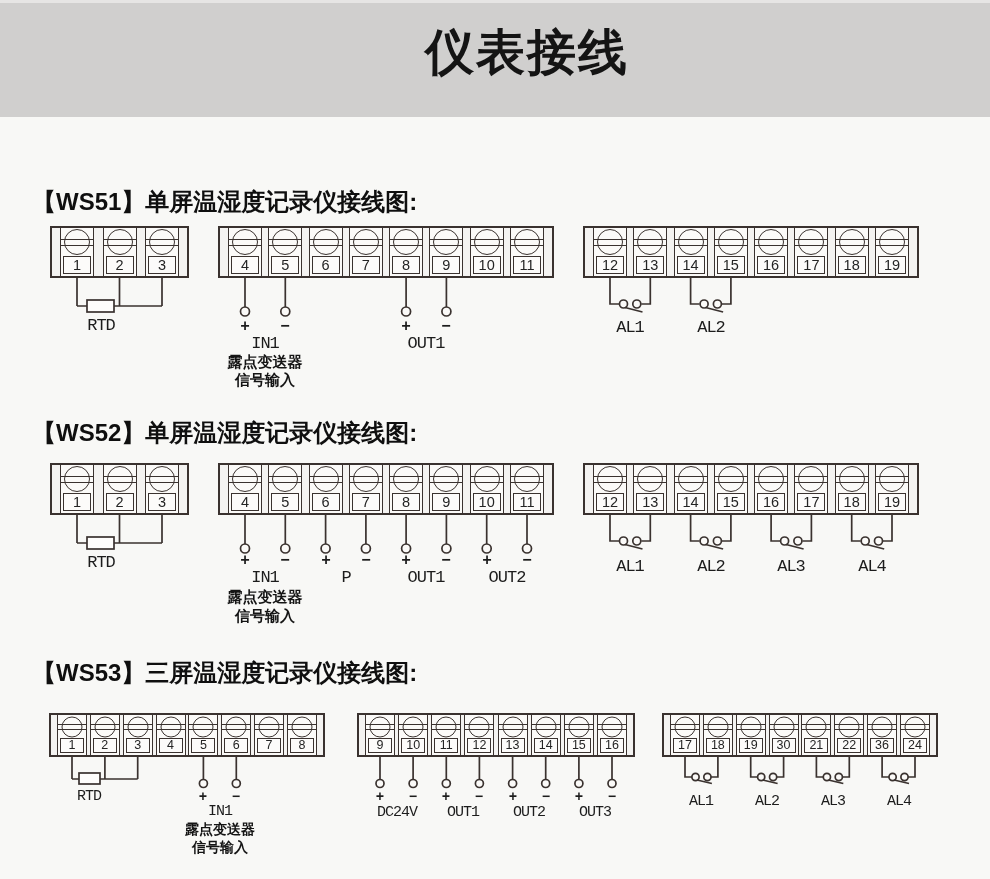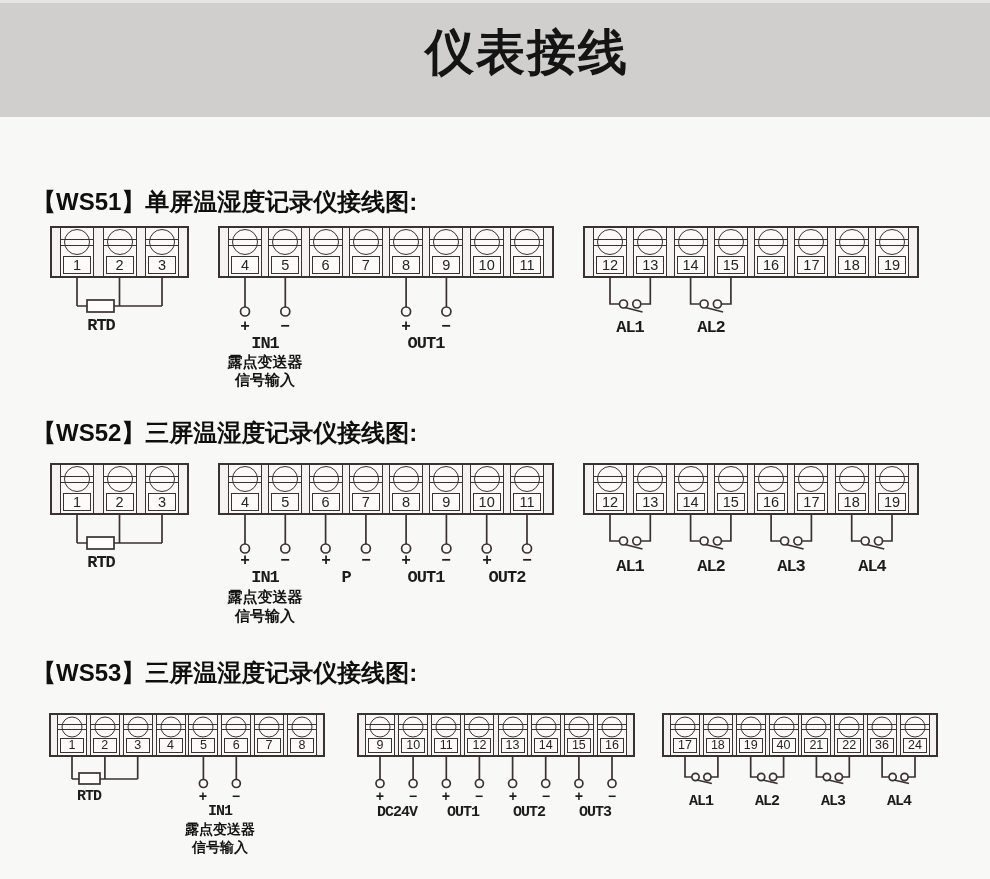--- a/index.html
+++ b/index.html
@@ -51,21 +51,21 @@
     flex:1; margin:0 2px 2px; box-sizing:border-box;
     border:1.5px solid #3a322f; background:#fcfbfa;
     display:flex; align-items:center; justify-content:center;
     font-size:14.5px; color:#242424; line-height:1;
   }
   .small .num { font-size:12.5px; }
   
   .lbl {
     position:absolute; transform:translateX(-50%);
     font-family:"Liberation Mono","DejaVu Sans Mono",monospace;
-    font-size:17px; font-weight:700; color:#1c1c1c; white-space:nowrap;
+    font-size:17px; font-weight:400; color:#1c1c1c; white-space:nowrap;
     letter-spacing:-1px; line-height:1;
   }
   .lbl.sm { font-size:15px; }
   .sign {
     position:absolute; transform:translateX(-50%);
     font-family:"Liberation Mono","DejaVu Sans Mono",monospace;
     font-size:16px; font-weight:700; color:#1c1c1c; line-height:1;
   }
   .sign.sm { font-size:14px; }
   .cjk {
@@ -77,21 +77,21 @@
 </style>
 </head>
 <body>
 
 <div class="topstrip"></div>
 <div class="band">
   <h1>仪表接线</h1>
 </div>
 
 <div class="sec-title" style="top:188px">【WS51】单屏温湿度记录仪接线图:</div>
-<div class="sec-title" style="top:419px">【WS52】三屏温湿度记录仪接线图:</div>
+<div class="sec-title" style="top:419px">【WS52】单屏温湿度记录仪接线图:</div>
 <div class="sec-title" style="top:659px">【WS53】三屏温湿度记录仪接线图:</div>
 
 <div class="tblock" style="left:50px;top:226px;width:139px">
     <div class="cell">
     <div class="screw">
         <i class="s1"></i>
         <i class="s2"></i>
       </div>
     <div class="num">1</div>
   </div>
@@ -503,21 +503,21 @@
         <i class="s1"></i>
         <i class="s2"></i>
       </div>
     <div class="num">19</div>
   </div>
     <div class="cell">
     <div class="screw">
         <i class="s1"></i>
         <i class="s2"></i>
       </div>
-    <div class="num">40</div>
+    <div class="num">30</div>
   </div>
     <div class="cell">
     <div class="screw">
         <i class="s1"></i>
         <i class="s2"></i>
       </div>
     <div class="num">21</div>
   </div>
     <div class="cell">
     <div class="screw">

